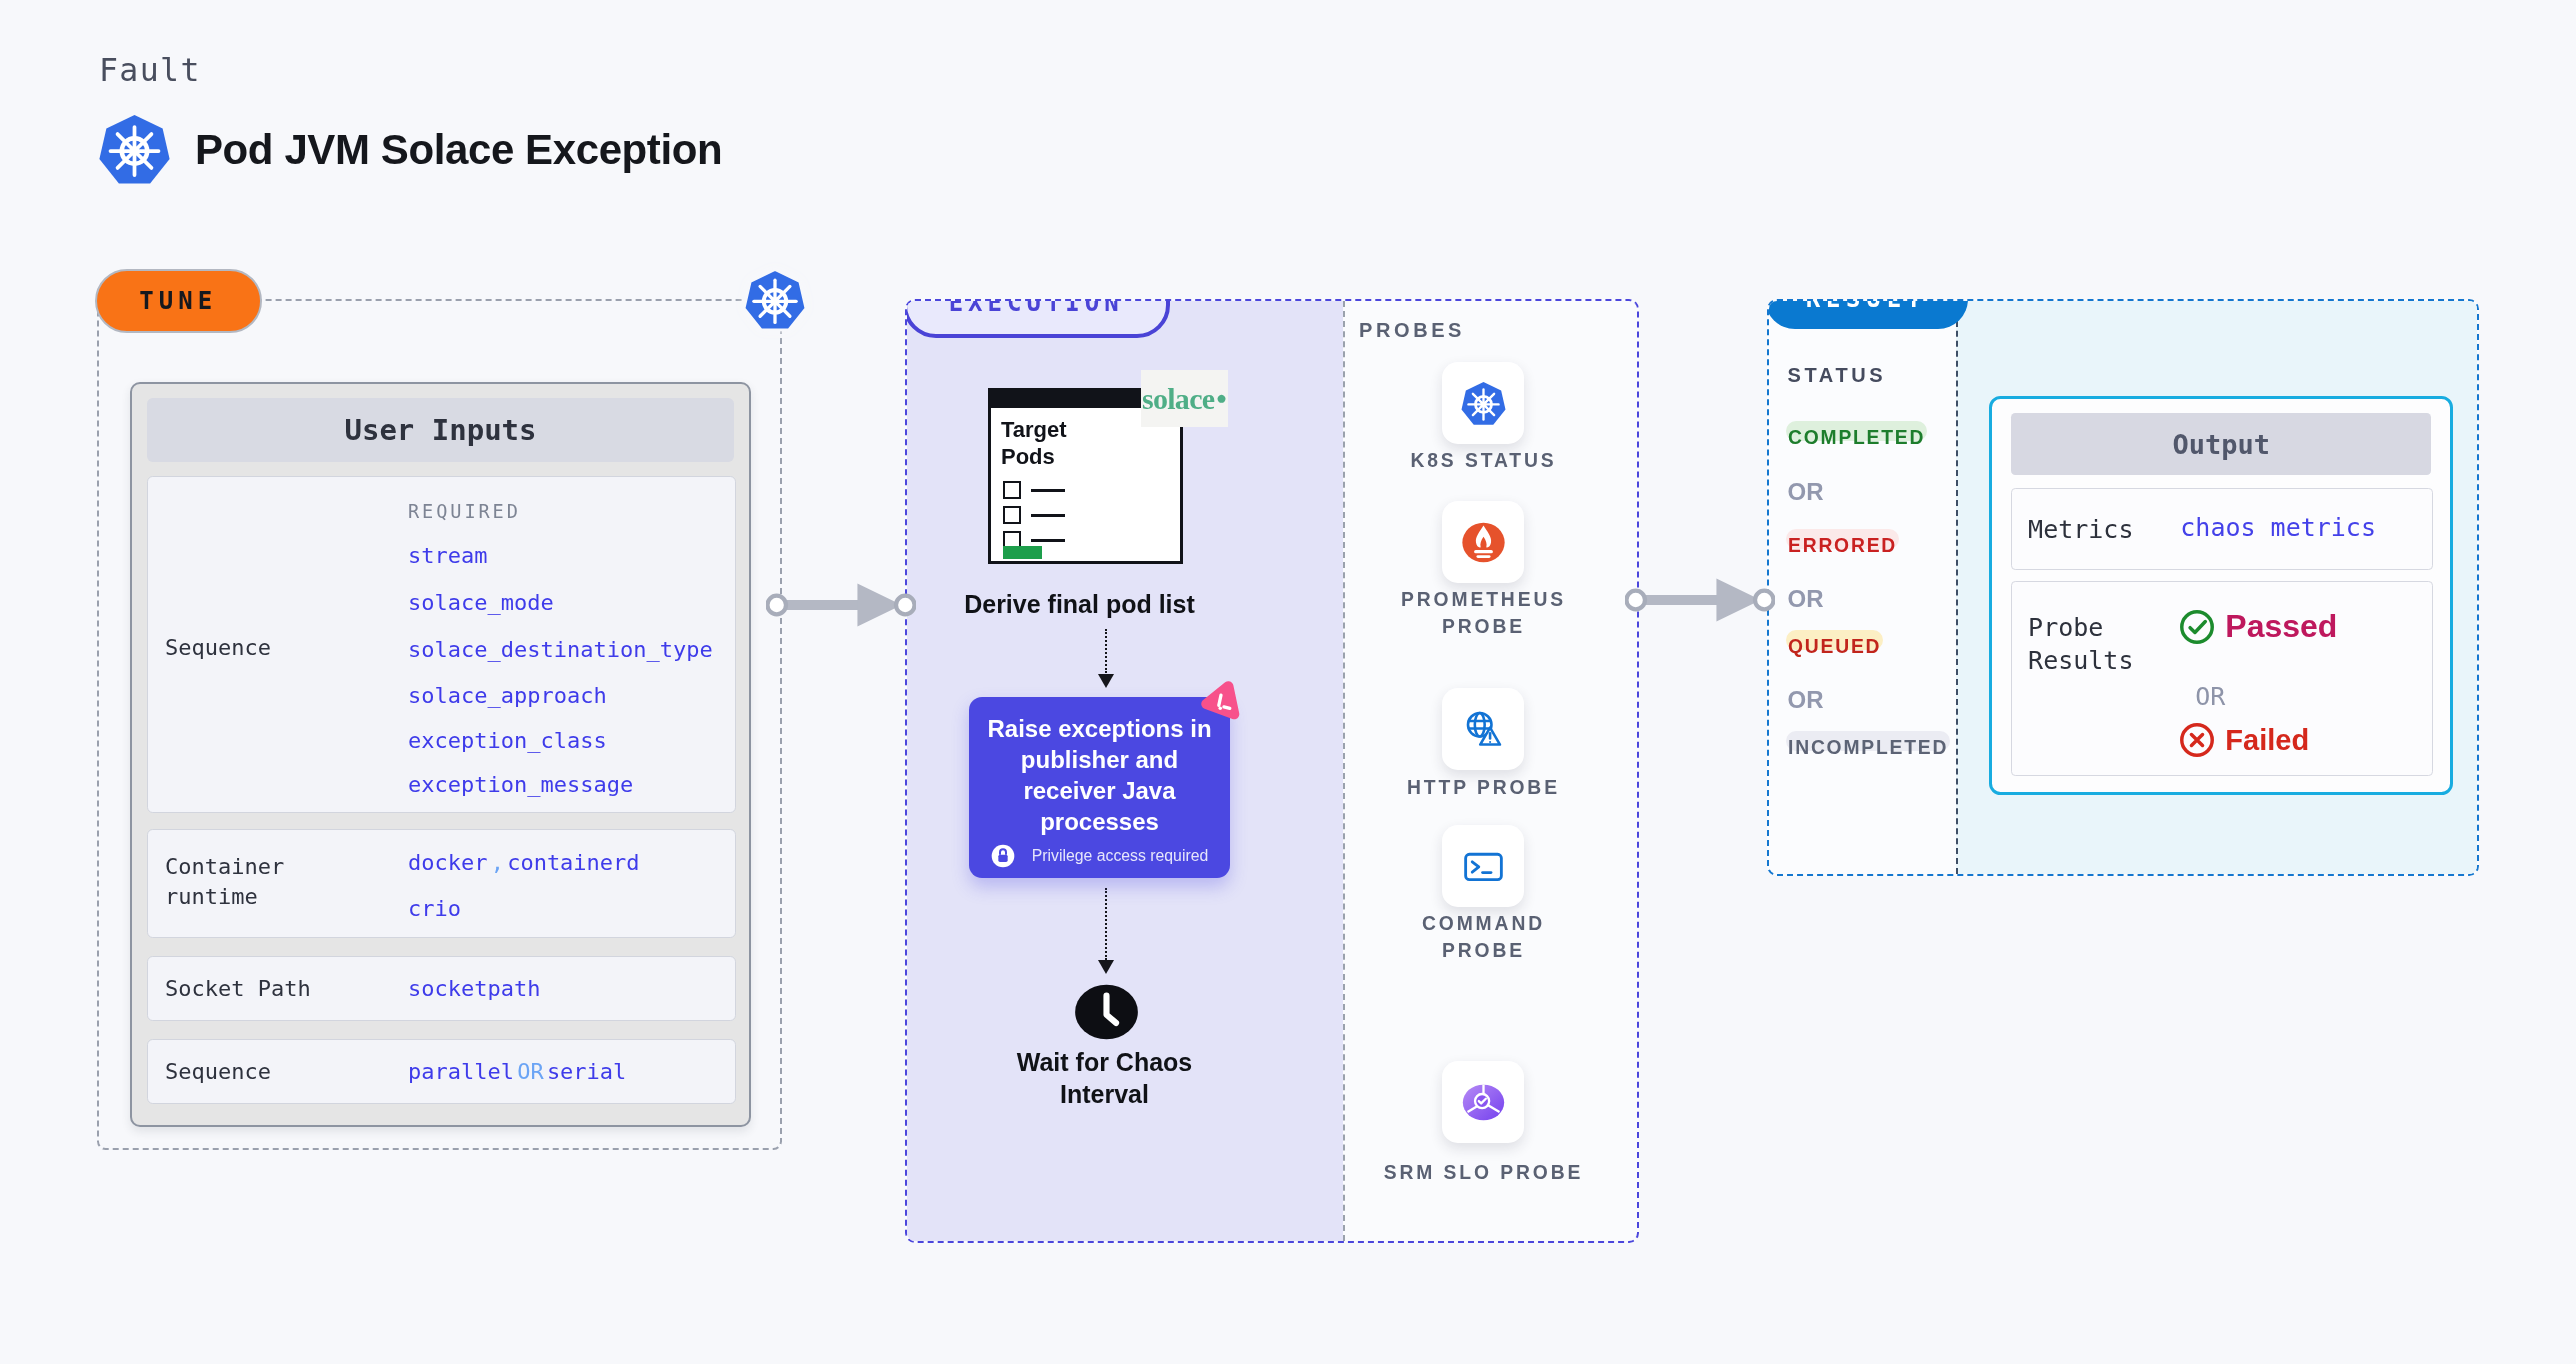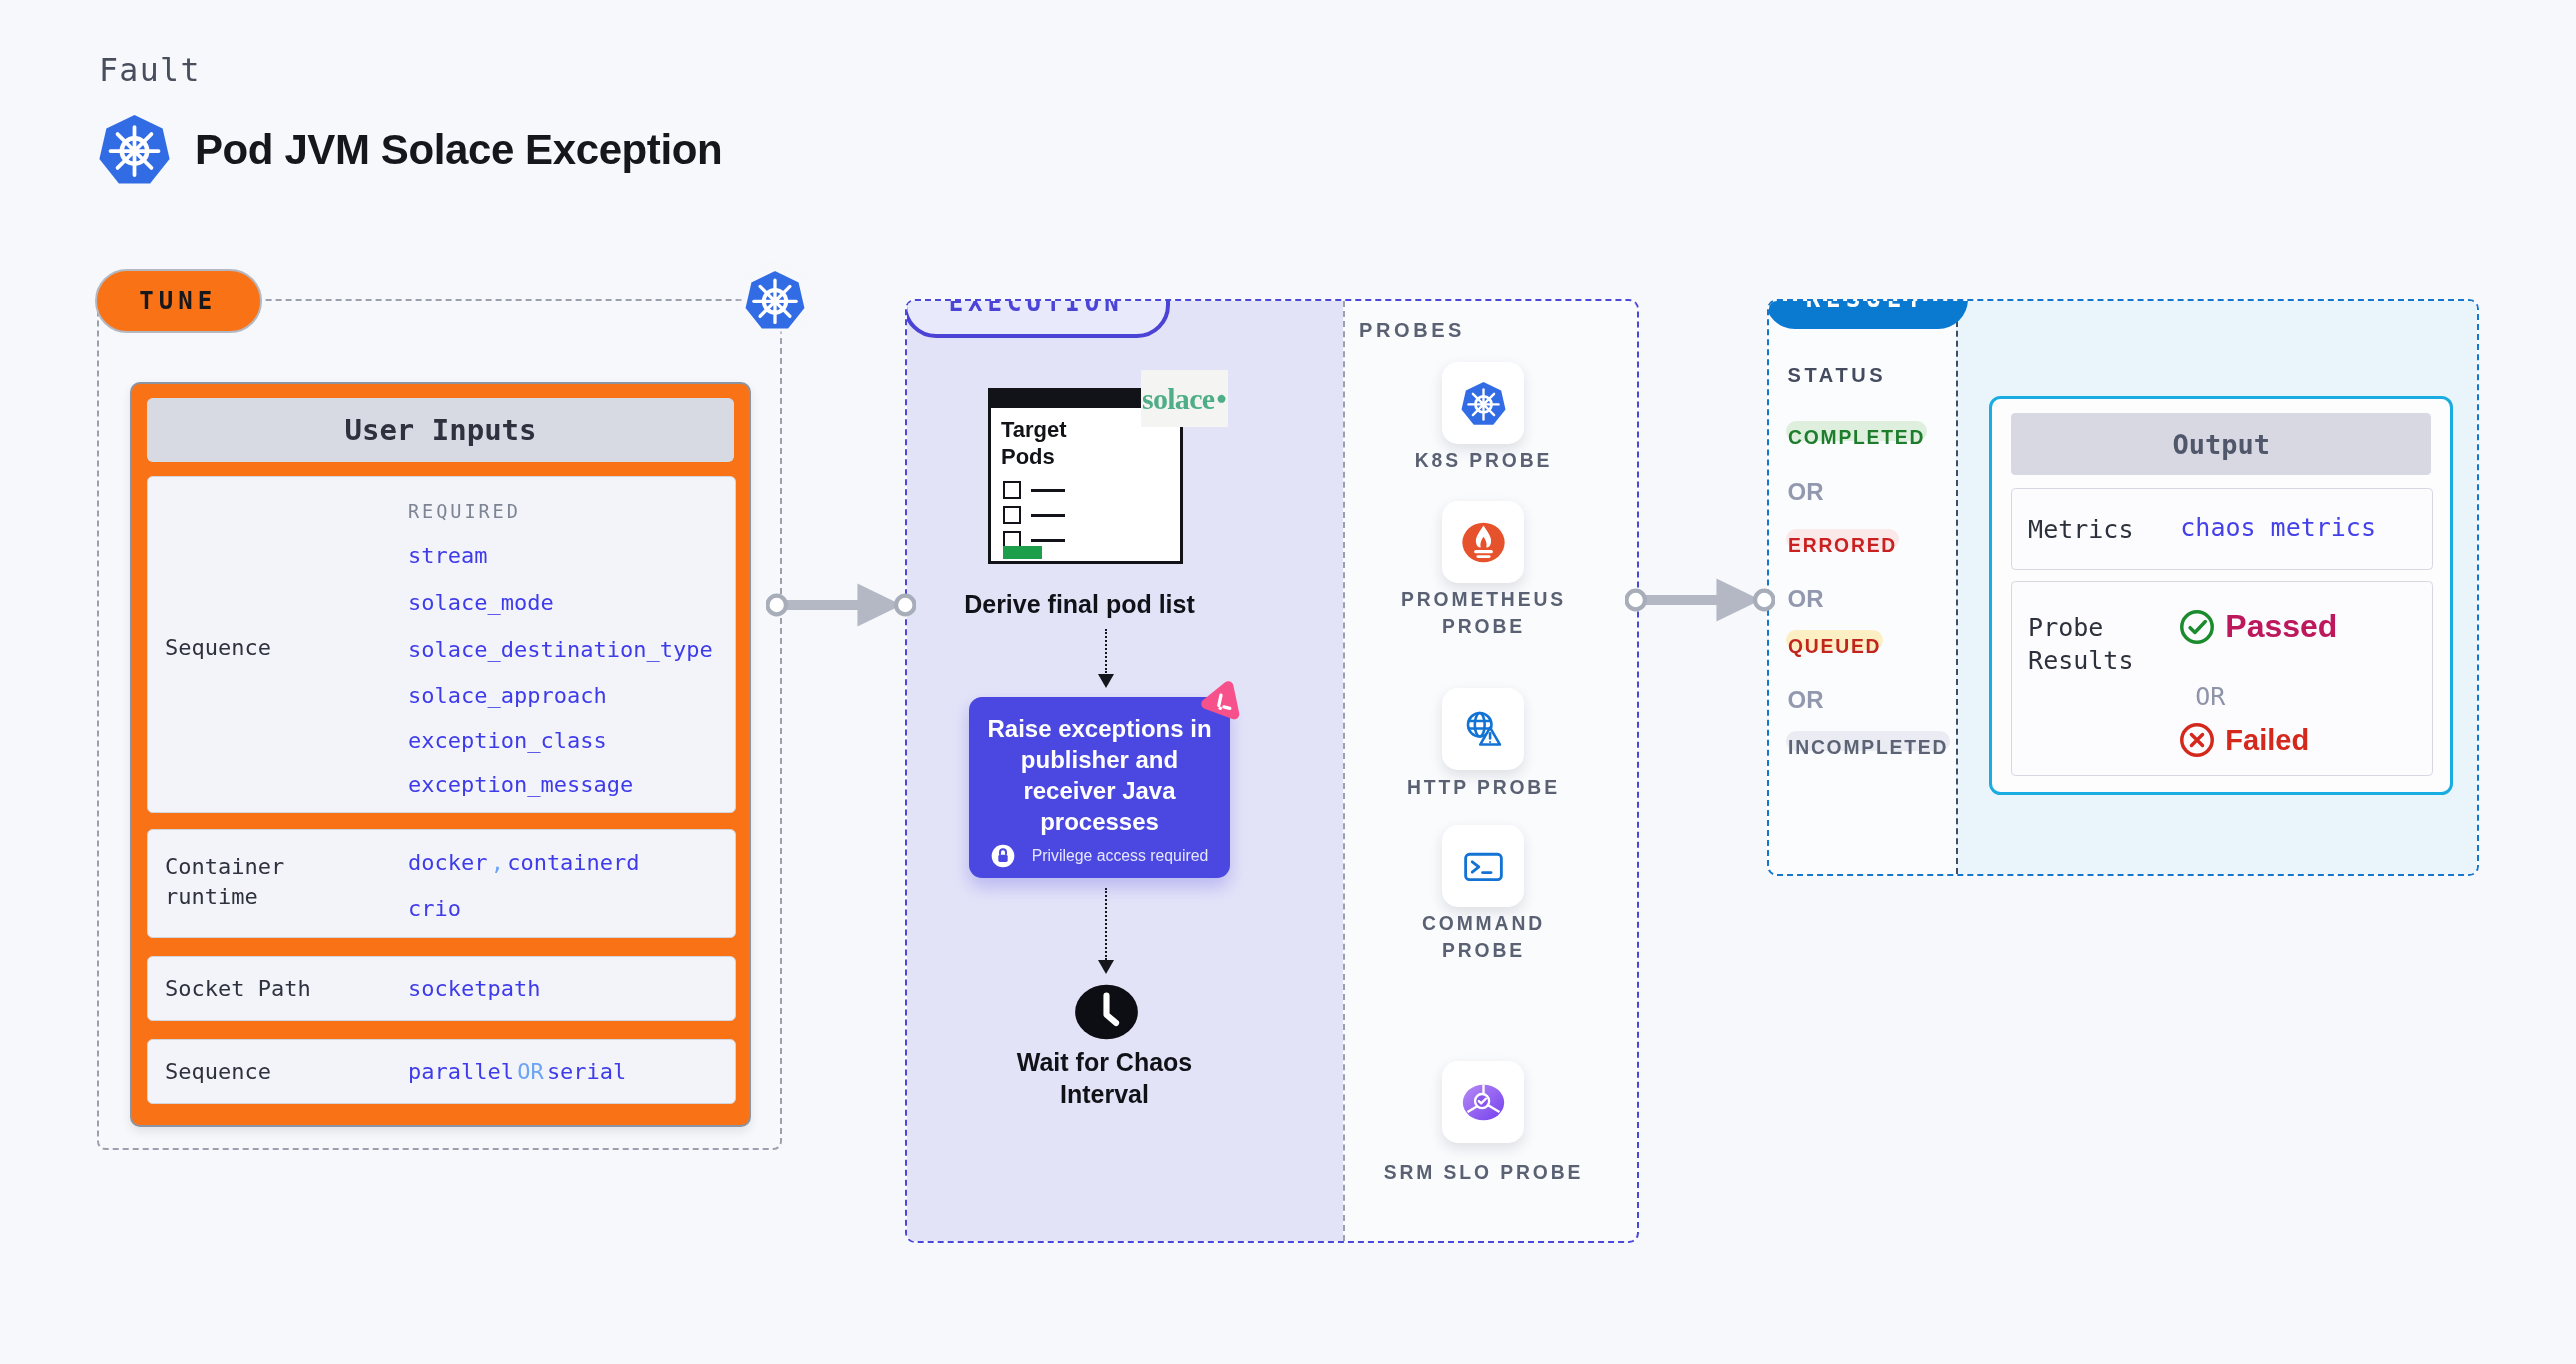--- a/index.html
+++ b/index.html
@@ -24,21 +24,21 @@
         border:4.3px solid #4a43d6;color:#4a43d6;}
   .result-pill{left:-4.3px;top:-32px;width:203px;height:60px;background:#0a79d0;
         color:#ffffff;letter-spacing:5.7px;}
 
   
   .tune-box{left:97px;top:299px;width:681px;height:847px;
         border:2.9px dashed #9aa0ad;border-radius:8.6px;}
   .tune-k8s{left:643px;top:-34px;width:66px;height:66px;z-index:7;
         filter:drop-shadow(0 0 5.7px #f7f8fb);}
   .ui-card{position:absolute;left:31px;top:81px;width:617px;height:741px;
-        background:#f97316;border:2.1px solid #8d94a1;border-radius:10px;
+        background:#e5e5e5;border:2.1px solid #8d94a1;border-radius:10px;
         box-shadow:0 4.3px 10px rgba(40,45,60,.10);}
   .ui-header{position:absolute;left:15px;top:14.3px;width:587px;height:64px;
         background:#d8dae3;border-radius:5.7px;display:flex;align-items:center;justify-content:center;
         font-family:"DejaVu Sans Mono",monospace;font-weight:bold;font-size:29px;color:#2e323e;}
   .ui-row{position:absolute;left:15px;width:587px;background:#f3f4f9;
         border:1.4px solid #d2d5de;border-radius:5.7px;}
   .row-label{position:absolute;left:17px;font-family:"DejaVu Sans Mono",monospace;
         font-size:22px;color:#2e323e;line-height:30px;}
   .req-label{position:absolute;left:260px;font-family:"DejaVu Sans Mono",monospace;
         font-size:18.6px;letter-spacing:2.9px;color:#7d8494;}
@@ -288,21 +288,21 @@
             <line x1="50" y1="52" x2="27.4" y2="74.6"></line>
           <line x1="50" y1="52" x2="18" y2="52"></line>
             <line x1="50" y1="52" x2="27.4" y2="29.4"></line>
           <line x1="50" y1="52" x2="50" y2="20"></line>
             <line x1="50" y1="52" x2="72.6" y2="29.4"></line>
           <circle cx="50" cy="52" r="17" stroke-width="6"></circle>
         </g>
         <circle cx="50" cy="52" r="6.5" fill="#fff"></circle>
       </svg>
     </div>
-    <div class="probe-label" style="top:147px;">K8S PROBE</div>
+    <div class="probe-label" style="top:147px;">K8S STATUS</div>
 
     <div class="probe-card" style="top:200px;">
       <svg viewBox="0 0 100 100">
         <ellipse cx="50" cy="50" rx="45" ry="42" fill="#e6522c"></ellipse>
         <path fill="#fff" d="M50 14 C42 27 32 38 34 50 C35 58 41 62 44 60 C42 53 45 45 50 38 C55 45 58 53 56 60 C59 62 65 58 66 50 C68 38 58 27 50 14 Z"></path>
         <rect x="30" y="66" width="40" height="7" rx="3.5" fill="#fff"></rect>
         <rect x="35" y="77" width="30" height="6" rx="3" fill="#fff"></rect>
       </svg>
     </div>
     <div class="probe-label" style="top:286px;">PROMETHEUS PROBE</div>

